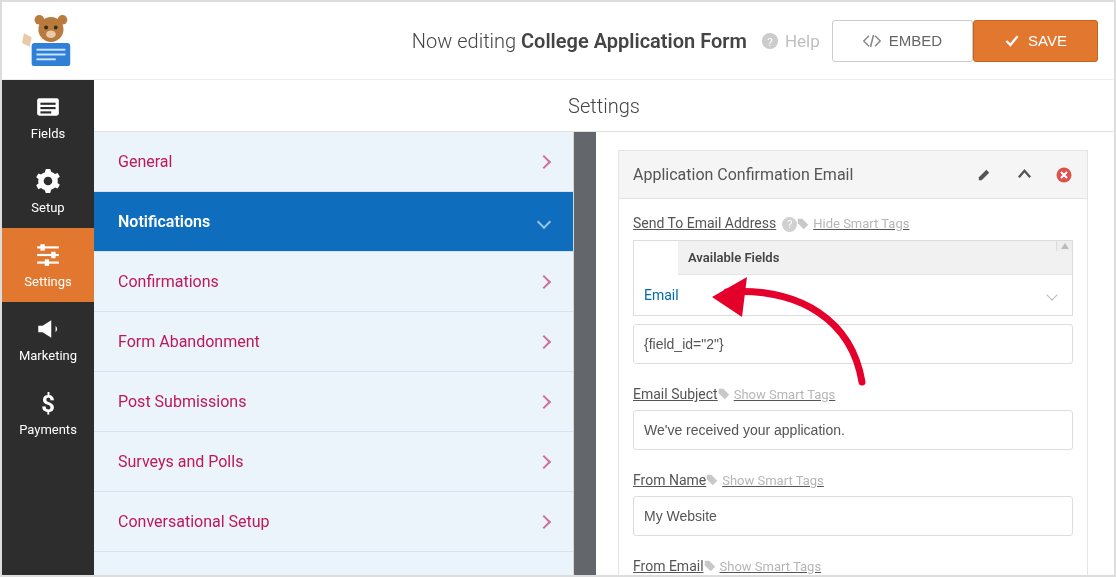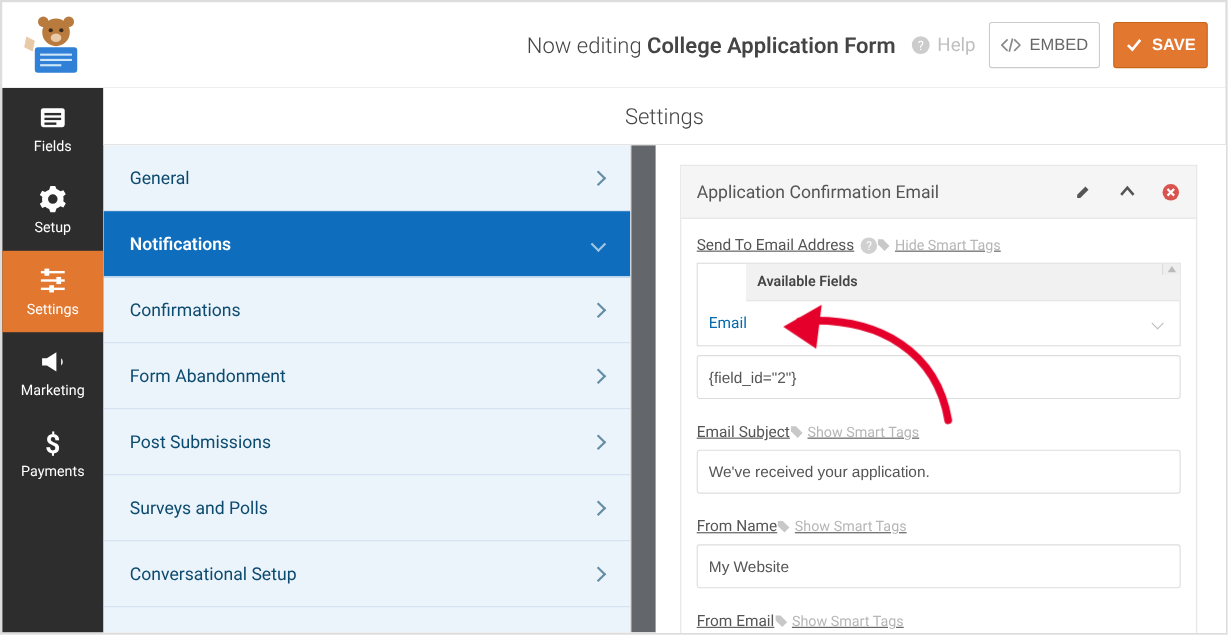--- a/index.html
+++ b/index.html
@@ -5,36 +5,36 @@
   * { box-sizing: border-box; margin: 0; padding: 0; }
   body { font-family: -apple-system, BlinkMacSystemFont, "Segoe UI", Roboto, Arial, sans-serif; font-size:14px; color:#444; background:#fff; width:1116px; height:577px; overflow:hidden; border:2px solid #ddd; position:relative;}
   
   .topbar { height:78px; display:flex; align-items:center; padding:0 16px 0 12px; border-bottom:1px solid #eee;}
   .logo { width:70px; height:62px; display:flex; align-items:center; justify-content:center;}
   .spacer {flex:1;}
   .editing { font-size:20px; color:#444; font-weight:300;}
   .editing strong{font-weight:600;}
   .help { color:#bfbfbf; margin:0 12px 0 14px; display:flex; align-items:center; gap:6px; font-size:17px;}
   .help svg{width:18px;height:18px;}
-  .btn { height:42px; padding:0 10px; border:1px solid #ccc; border-radius:3px; background:#fff; color:#666; font-size:15px; display:flex; align-items:center; gap:8px; cursor:pointer;}
-  .btn.save { background:#e27730; border-color:#c76416; color:#fff; font-weight:700; margin-left:12px;}
+  .btn { height:42px; padding:0 30px; border:1px solid #ccc; border-radius:3px; background:#fff; color:#666; font-size:15px; display:flex; align-items:center; gap:8px; cursor:pointer;}
+  .btn.save { background:#e27730; border-color:#c76416; color:#fff; font-weight:400; margin-left:0;}
   .btn.save svg{width:16px;height:16px;stroke:#fff;fill:none;stroke-width:3;}
   .btn.embed svg{width:18px;height:14px;}
   
   .nav { position:absolute; top:78px; left:0; width:92px; bottom:0; background:#2d2d2d; color:#fff; display:flex; flex-direction:column;}
   .nav .item { height:74px; display:flex; flex-direction:column; align-items:center; justify-content:center; gap:6px; cursor:pointer; color:#fff; font-size:13px;}
   .nav .item.active { background:#e27730;}
   .nav .item svg{width:26px;height:26px;fill:#fff;}
   
   .main { position:absolute; top:78px; left:92px; right:0; bottom:0; display:flex; flex-direction:column;}
   .page-title { height:52px; display:flex; align-items:center; justify-content:center; font-size:20px; color:#444; font-weight:300; border-bottom:1px solid #e1e1e1; background:#fff;}
   .columns { flex:1; display:flex; overflow:hidden;}
   .sidepanel { width:480px; background:#ebf3fb; border-right:1px solid #d6d6d6; overflow:auto;}
   .gutter{width:22px;background:#63666a;}
-  .sidepanel .row { height:60px; padding:0 24px; display:flex; align-items:center; justify-content:space-between; color:#0c4a6e; font-size:16px; border-bottom:1px solid #d4e2f1; cursor:pointer;}
+  .sidepanel .row { height:60px; padding:0 24px; display:flex; align-items:center; justify-content:space-between; color:#be185d; font-size:16px; border-bottom:1px solid #d4e2f1; cursor:pointer;}
   .sidepanel .row.active { background:#0e6dbd; color:#fff; font-weight:600;}
   .chev{width:10px;height:10px;border-right:2px solid currentColor;border-bottom:2px solid currentColor;transform:rotate(-45deg);opacity:.6;}
   .chev.down{transform:rotate(45deg);}
   .content { flex:1; background:#fff; padding:18px 26px 0 22px; overflow:auto;}
   .card { border:1px solid #e4e4e4;}
   .card-head { height:48px; background:#f5f5f5; border-bottom:1px solid #e4e4e4; display:flex; align-items:center; padding:0 14px; gap:22px; color:#555; font-size:16px;}
   .card-head .title{flex:1;}
   .card-head .icon{width:18px;height:18px;display:flex;align-items:center;justify-content:center;cursor:pointer;}
   .card-body{padding:16px 14px 0 14px;}
   .field{margin-bottom:22px;}

